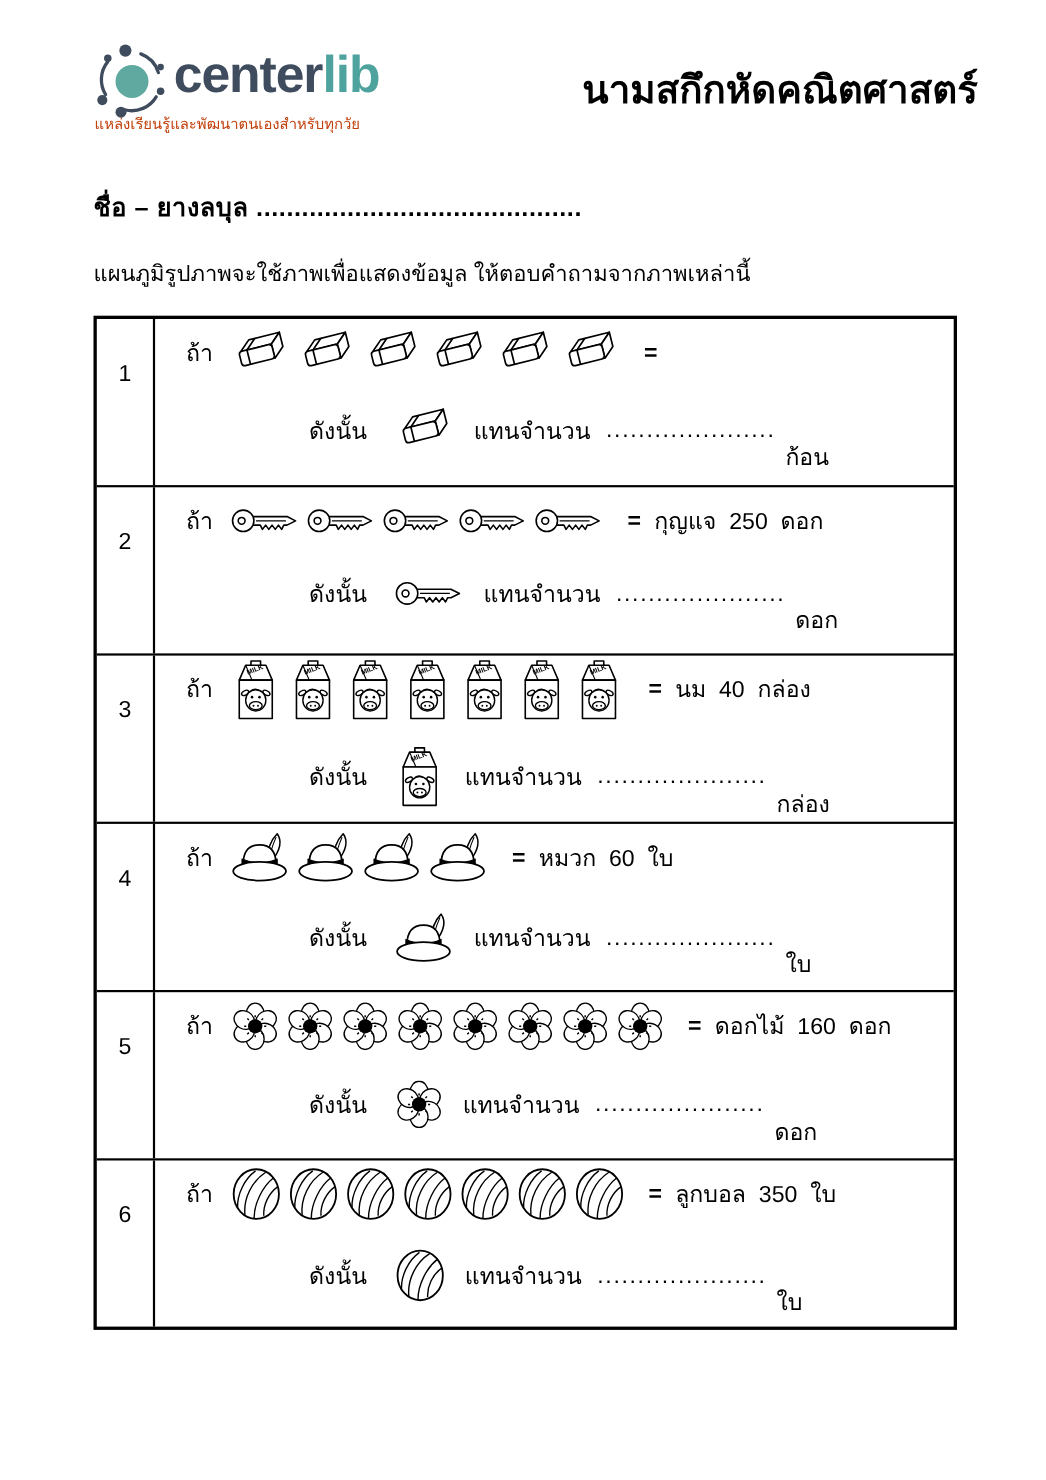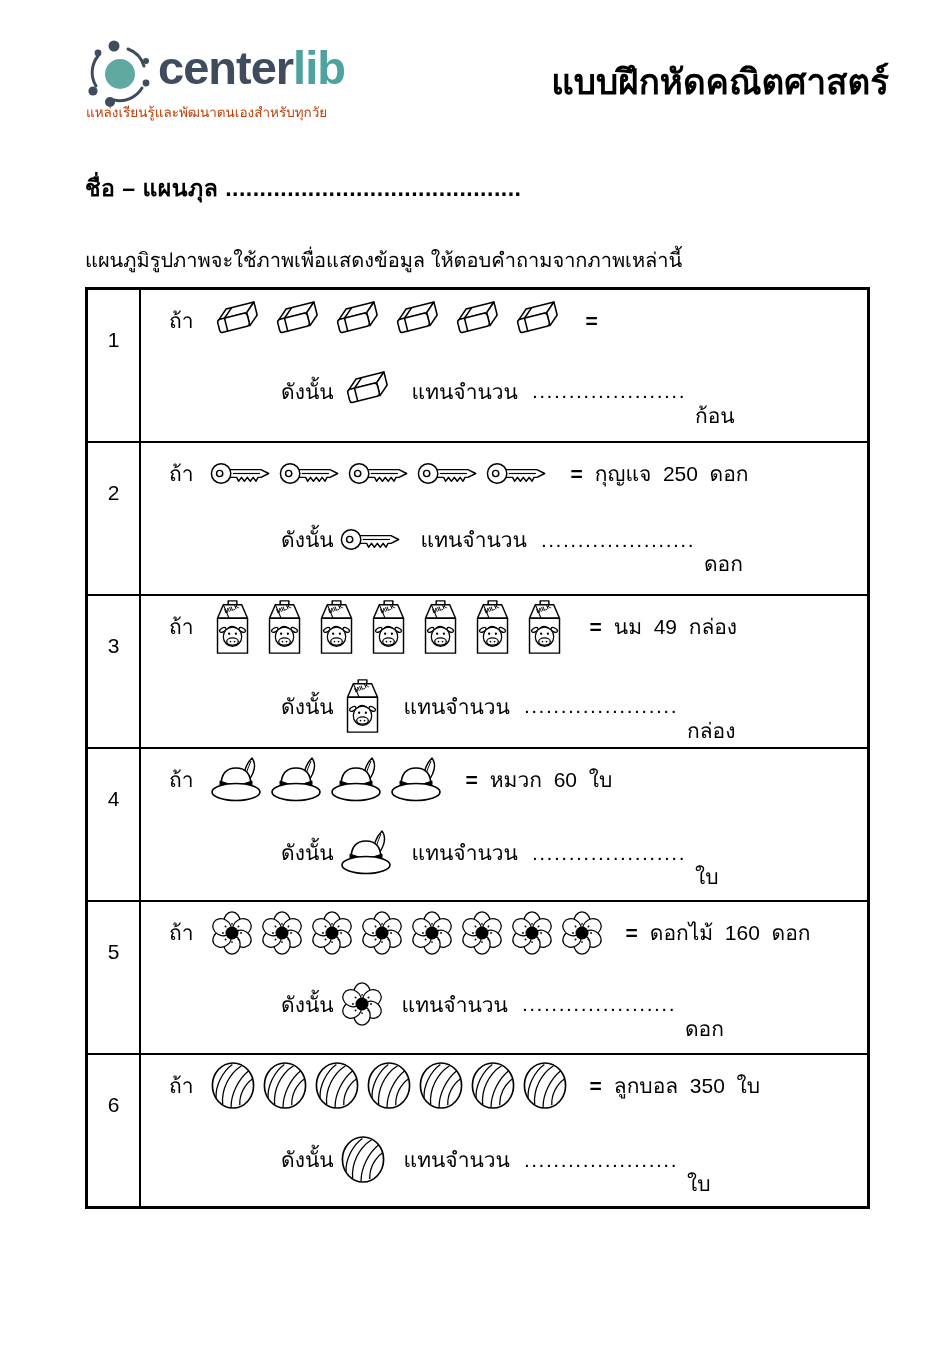--- a/index.html
+++ b/index.html
@@ -8,38 +8,38 @@
 
   
   .logo-icon{position:absolute;left:84px;top:36px;width:70px;height:72px;}
   .brand{position:absolute;left:158px;top:44px;font-size:47px;font-weight:bold;letter-spacing:-1px;color:#3e4c5e;line-height:1;}
   .brand .lib{color:#4ea39e;}
   .tagline{position:absolute;left:86px;top:101px;font-size:13.5px;color:#c2410c;}
   .title{position:absolute;top:54px;right:62px;font-size:35px;font-weight:bold;}
   .subtitle{position:absolute;top:129px;right:62px;font-size:21px;}
 
   .name-line{position:absolute;left:85px;top:170px;font-size:23px;font-weight:bold;letter-spacing:.5px;}
-  .instruction{position:absolute;left:85px;top:232px;font-size:20px;margin-top:12px;}
+  .instruction{position:absolute;left:85px;top:232px;font-size:20px;}
 
   
   .wtable{position:absolute;left:85px;top:287px;width:779px;border:3px solid #000;background:#fff;}
   .wrow{display:flex;height:151px;border-top:2px solid #000;}
   .wrow:first-child{border-top:none;}
   .num-cell{flex:none;width:53px;border-right:2px solid #000;box-sizing:border-box;
             font-size:21px;text-align:center;padding-top:38px;}
   .row-content{flex:1;display:flex;flex-direction:column;justify-content:center;gap:9px;
                padding-left:28px;box-sizing:border-box;}
   .line1,.line2{display:flex;align-items:center;}
   .line2{margin-left:112px;}
   .if-label,.equals-sign,.equals-text,.therefore-label,.represents-label,.answer-blank,.unit-label{font-size:21px;}
   .if-label{margin-right:16px;}
   .icon-group{display:flex;align-items:center;gap:6px;}
   .equals-sign{margin-left:22px;font-weight:600;}
   .equals-text{margin-left:12px;white-space:pre;}
-  .therefore-label{margin-right:6px;}
+  .therefore-label{margin-right:25px;}
   .represents-label{margin-left:18px;}
   .answer-blank{margin-left:14px;letter-spacing:1.5px;}
   .unit-label{margin-left:9px;margin-top:48px;}
 
   .item-icon{display:block;}
   .icon-eraser{width:54px;height:42px;}
   .icon-key{width:63px;height:33px;}
   .icon-milk{width:46px;height:60px;}
   .icon-hat{width:54px;height:47px;}
   .icon-flower{width:44px;height:44px;}
@@ -139,23 +139,23 @@
       <circle cx="9" cy="55" r="4.6"></circle>
       <circle cx="26" cy="66" r="5"></circle>
       <circle cx="62" cy="47" r="3.4"></circle>
       <circle cx="62" cy="25" r="3"></circle>
     </g>
   </svg>
 
   <div class="brand"><span>center</span><span class="lib">lib</span></div>
   <div class="tagline">แหล่งเรียนรู้และพัฒนาตนเองสำหรับทุกวัย</div>
 
-  <div class="title">แบบฝึกหัดคณิตศาสตร์</div>
-
-  <div class="name-line">ชื่อ – แผนภุล ...........................................</div>
+  <div class="title">นามสกึกหัดคณิตศาสตร์</div>
+
+  <div class="name-line">ชื่อ – ยางลบุล ...........................................</div>
   <div class="instruction">แผนภูมิรูปภาพจะใช้ภาพเพื่อแสดงข้อมูล ให้ตอบคำถามจากภาพเหล่านี้</div>
 
   <div class="wtable">
 
   <div class="wrow">
     <div class="num-cell">1</div>
     <div class="row-content">
       <div class="line1">
         <span class="if-label">ถ้า</span>
         <span class="icon-group">
@@ -255,21 +255,21 @@
                 <use href="#sym-milk"></use>
               </svg>
               <svg class="item-icon icon-milk">
                 <use href="#sym-milk"></use>
               </svg>
               <svg class="item-icon icon-milk">
                 <use href="#sym-milk"></use>
               </svg>
             </span>
         <span class="equals-sign">=</span>
-        <span class="equals-text">นม  49  กล่อง</span>
+        <span class="equals-text">นม  40  กล่อง</span>
       </div>
       <div class="line2">
         <span class="therefore-label">ดังนั้น</span>
         <span class="single-icon">
               <svg class="item-icon icon-milk">
                 <use href="#sym-milk"></use>
               </svg>
             </span>
         <span class="represents-label">แทนจำนวน</span>
         <span class="answer-blank">.....................</span>

